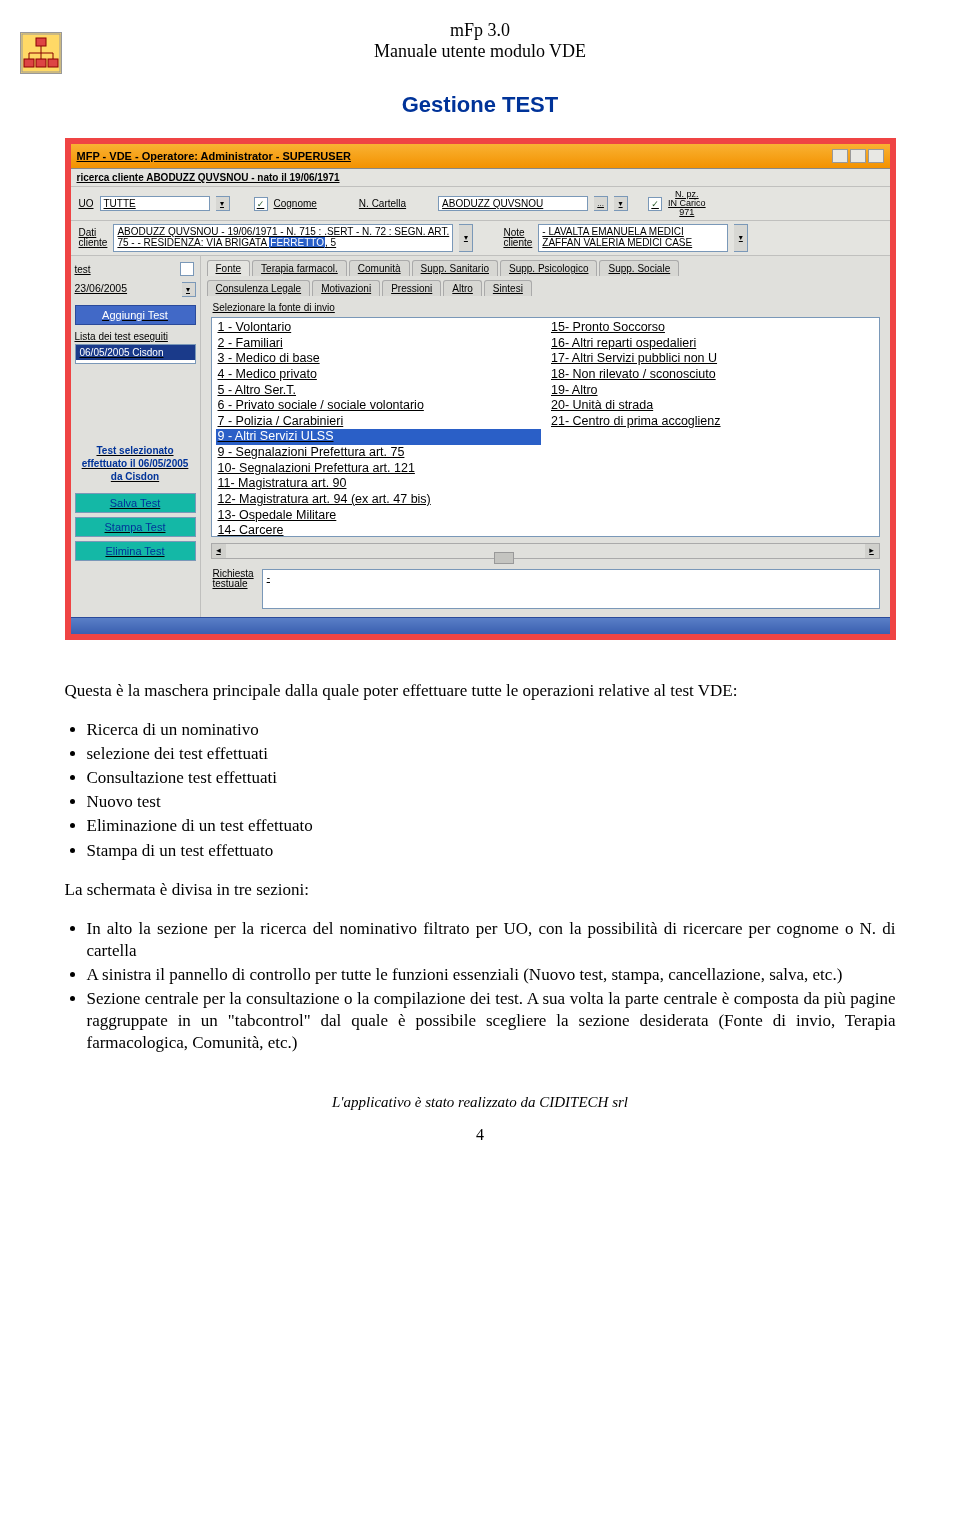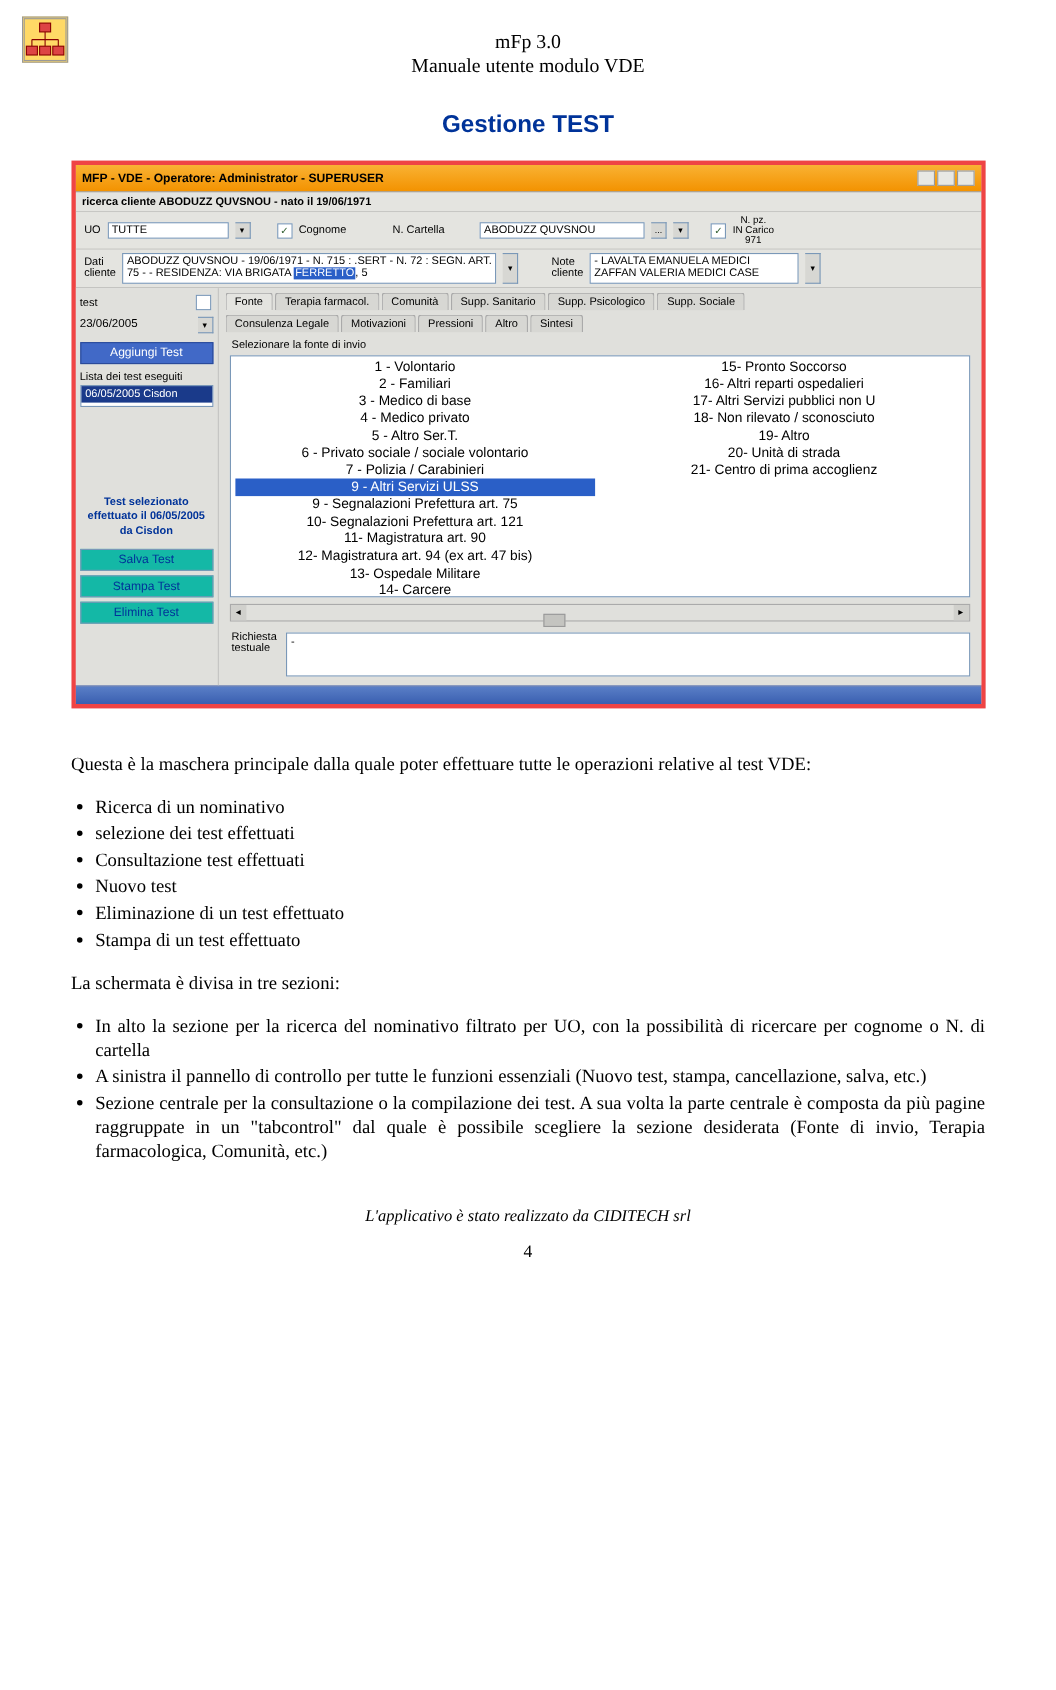--- a/index.html
+++ b/index.html
@@ -5,22 +5,22 @@
   body {
     margin: 0;
     padding: 0;
     font-family: Arial, sans-serif;
     background: #fff;
     color: #000;
     font-size: 14px;
   }
   .page {
     width: 951px;
-    margin: 0 auto;
-    padding: 28px 60px 40px 60px;
+    margin: 17px auto;
+    padding: 3px 60px 40px 60px;
     box-sizing: border-box;
     position: relative;
   }
   .logo {
     position: absolute;
     top: 15px;
     left: 15px;
     width: 40px;
     height: 40px;
     background: #ffd966;
@@ -41,25 +41,26 @@
   }
   .section-heading {
     text-align: center;
     font-size: 22px;
     font-weight: bold;
     color: #003399;
     margin: 20px 0;
   }
   
   .app-window {
-    border: 4px solid #ef4444;
+    border: 6px solid #ef4444;
     background: #f0f0ee;
     font-family: Verdana, Tahoma, sans-serif;
     font-size: 10.5px;
     color: #000;
+    text-decoration: underline;
   }
   .titlebar {
     background: linear-gradient(#f9b233, #f39200);
     display: flex;
     align-items: center;
     padding: 2px 6px;
     height: 20px;
     color: #000;
     font-weight: bold;
     font-size: 11px;
@@ -218,21 +219,20 @@
     border: 1px solid #7a98b8;
     display: flex;
     height: 218px;
     font-family: Verdana, sans-serif;
     font-size: 12.5px;
   }
   .fonte-col {
     flex: 1;
     padding: 2px 4px;
     overflow: hidden;
-    text-align: center;
   }
   .fonte-item {
     white-space: nowrap;
     line-height: 1.25;
     padding: 0 2px;
   }
   .fonte-item.sel {
     background: #2a5fc7;
     color: #fff;
   }

